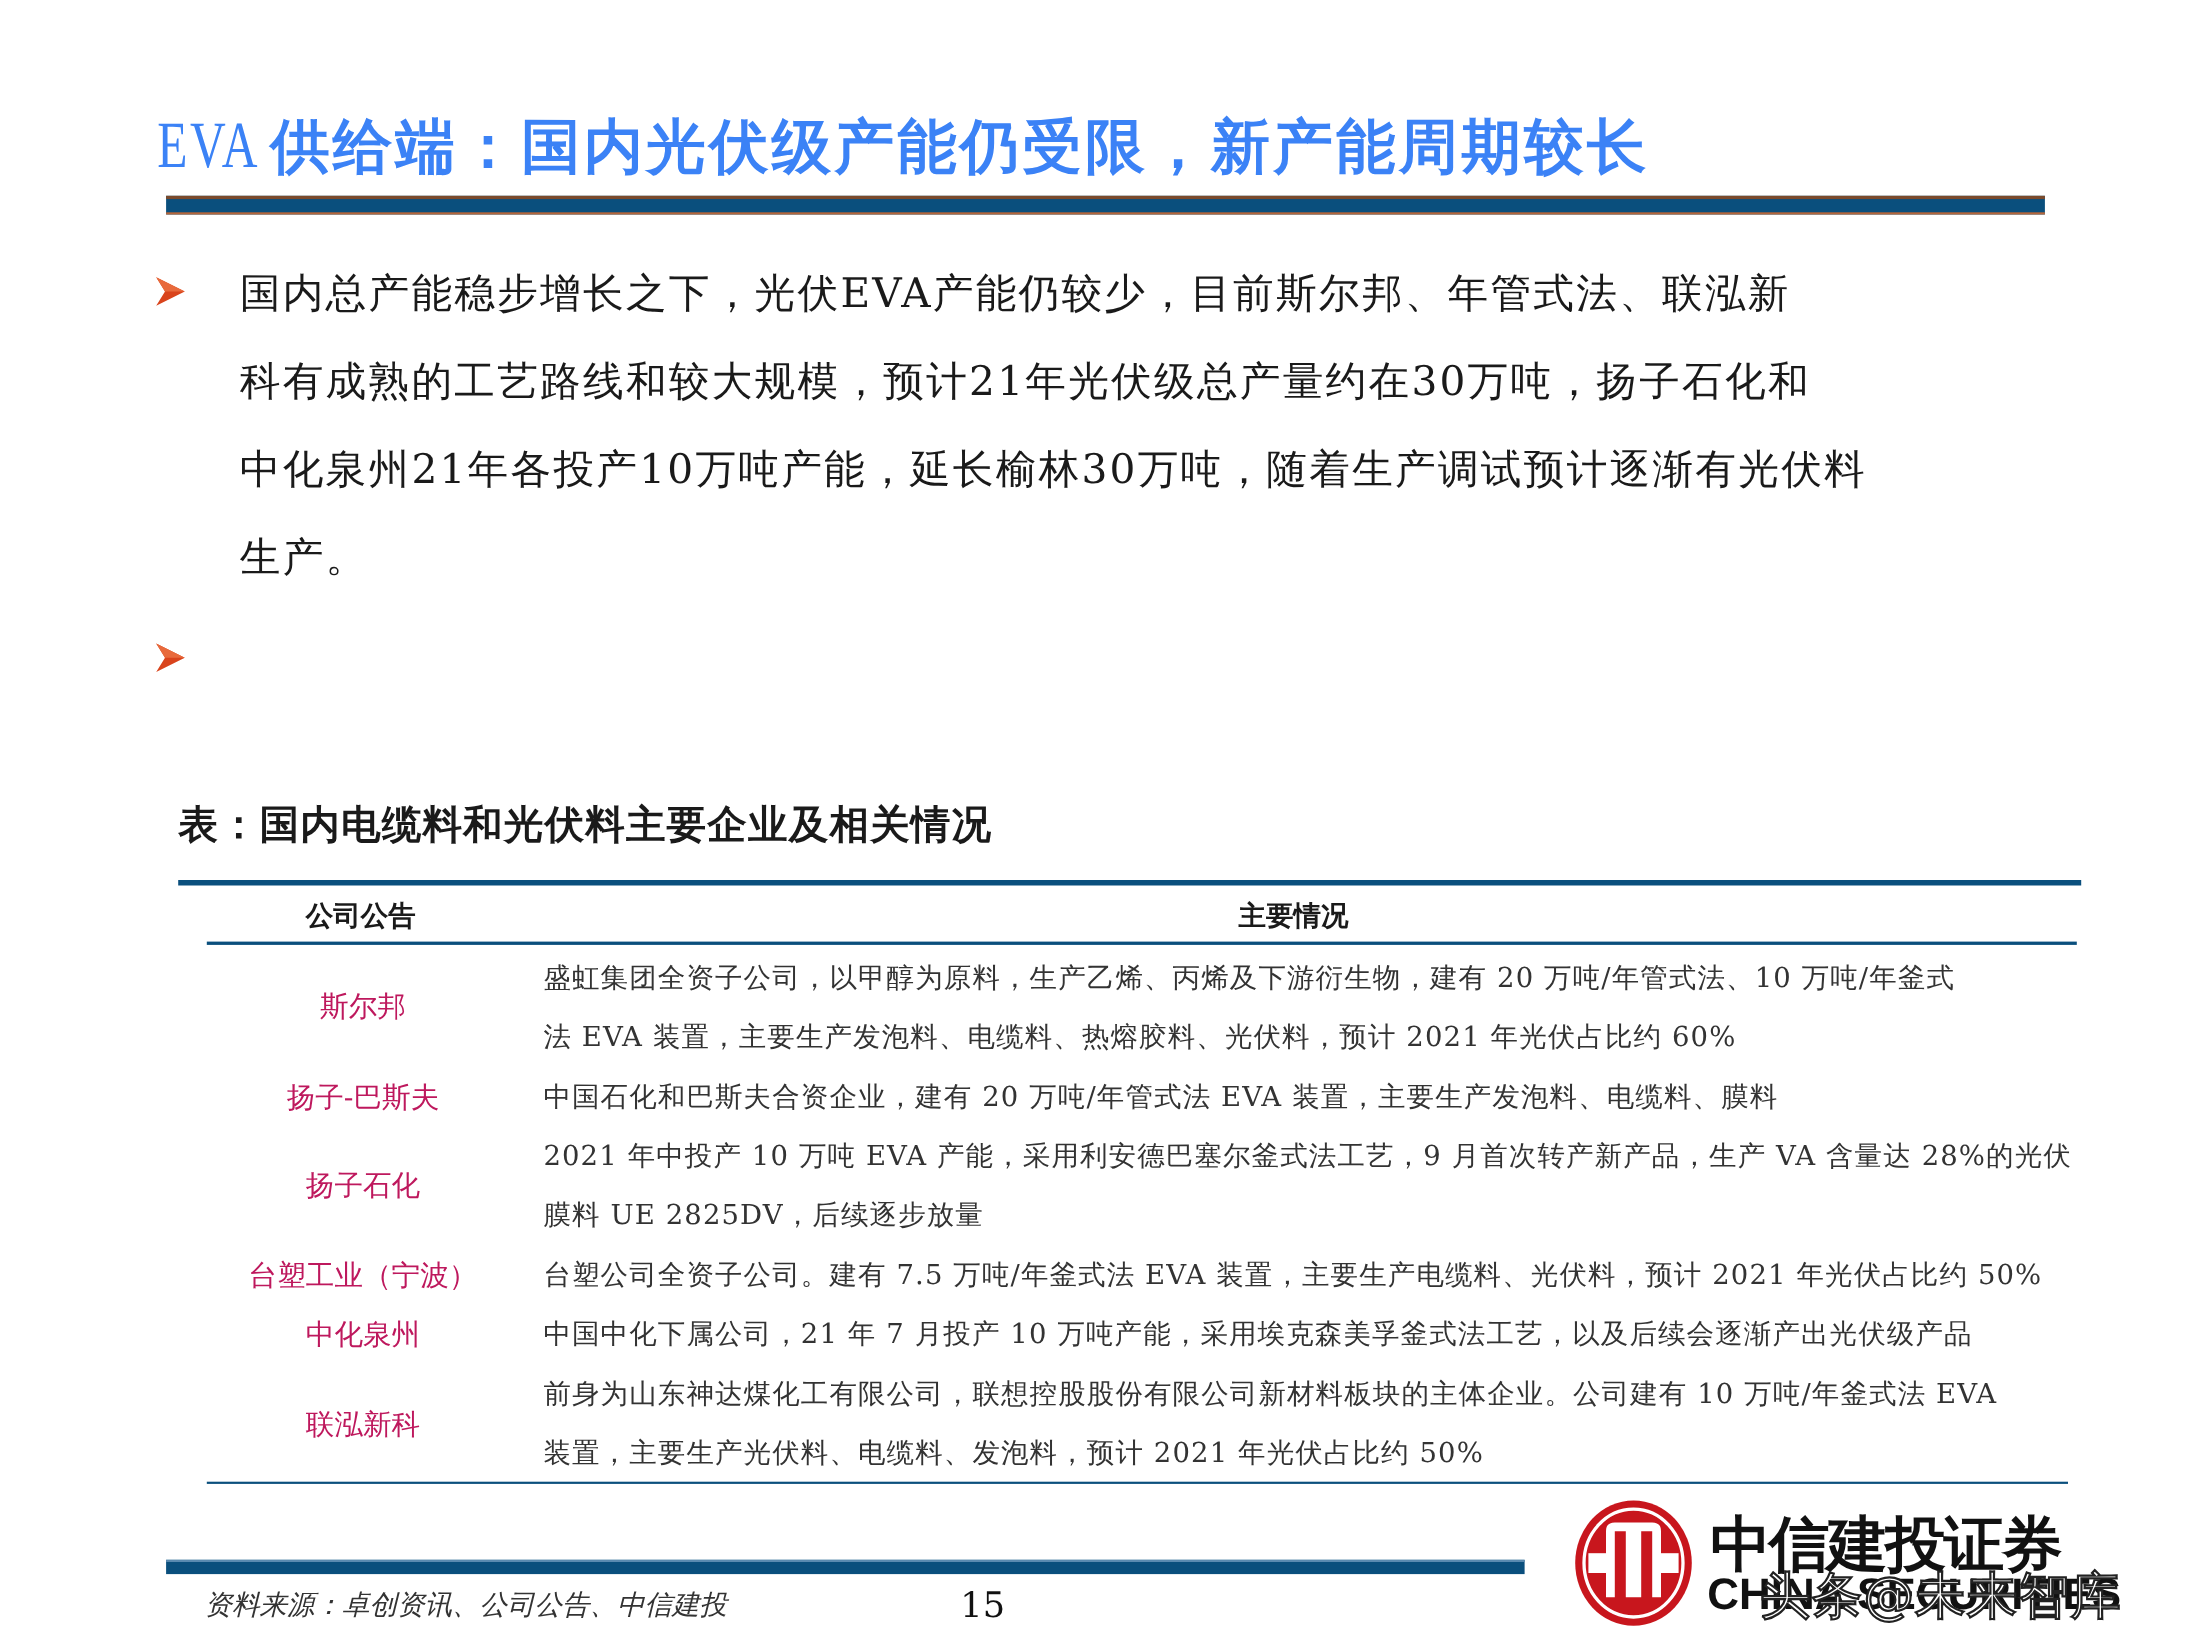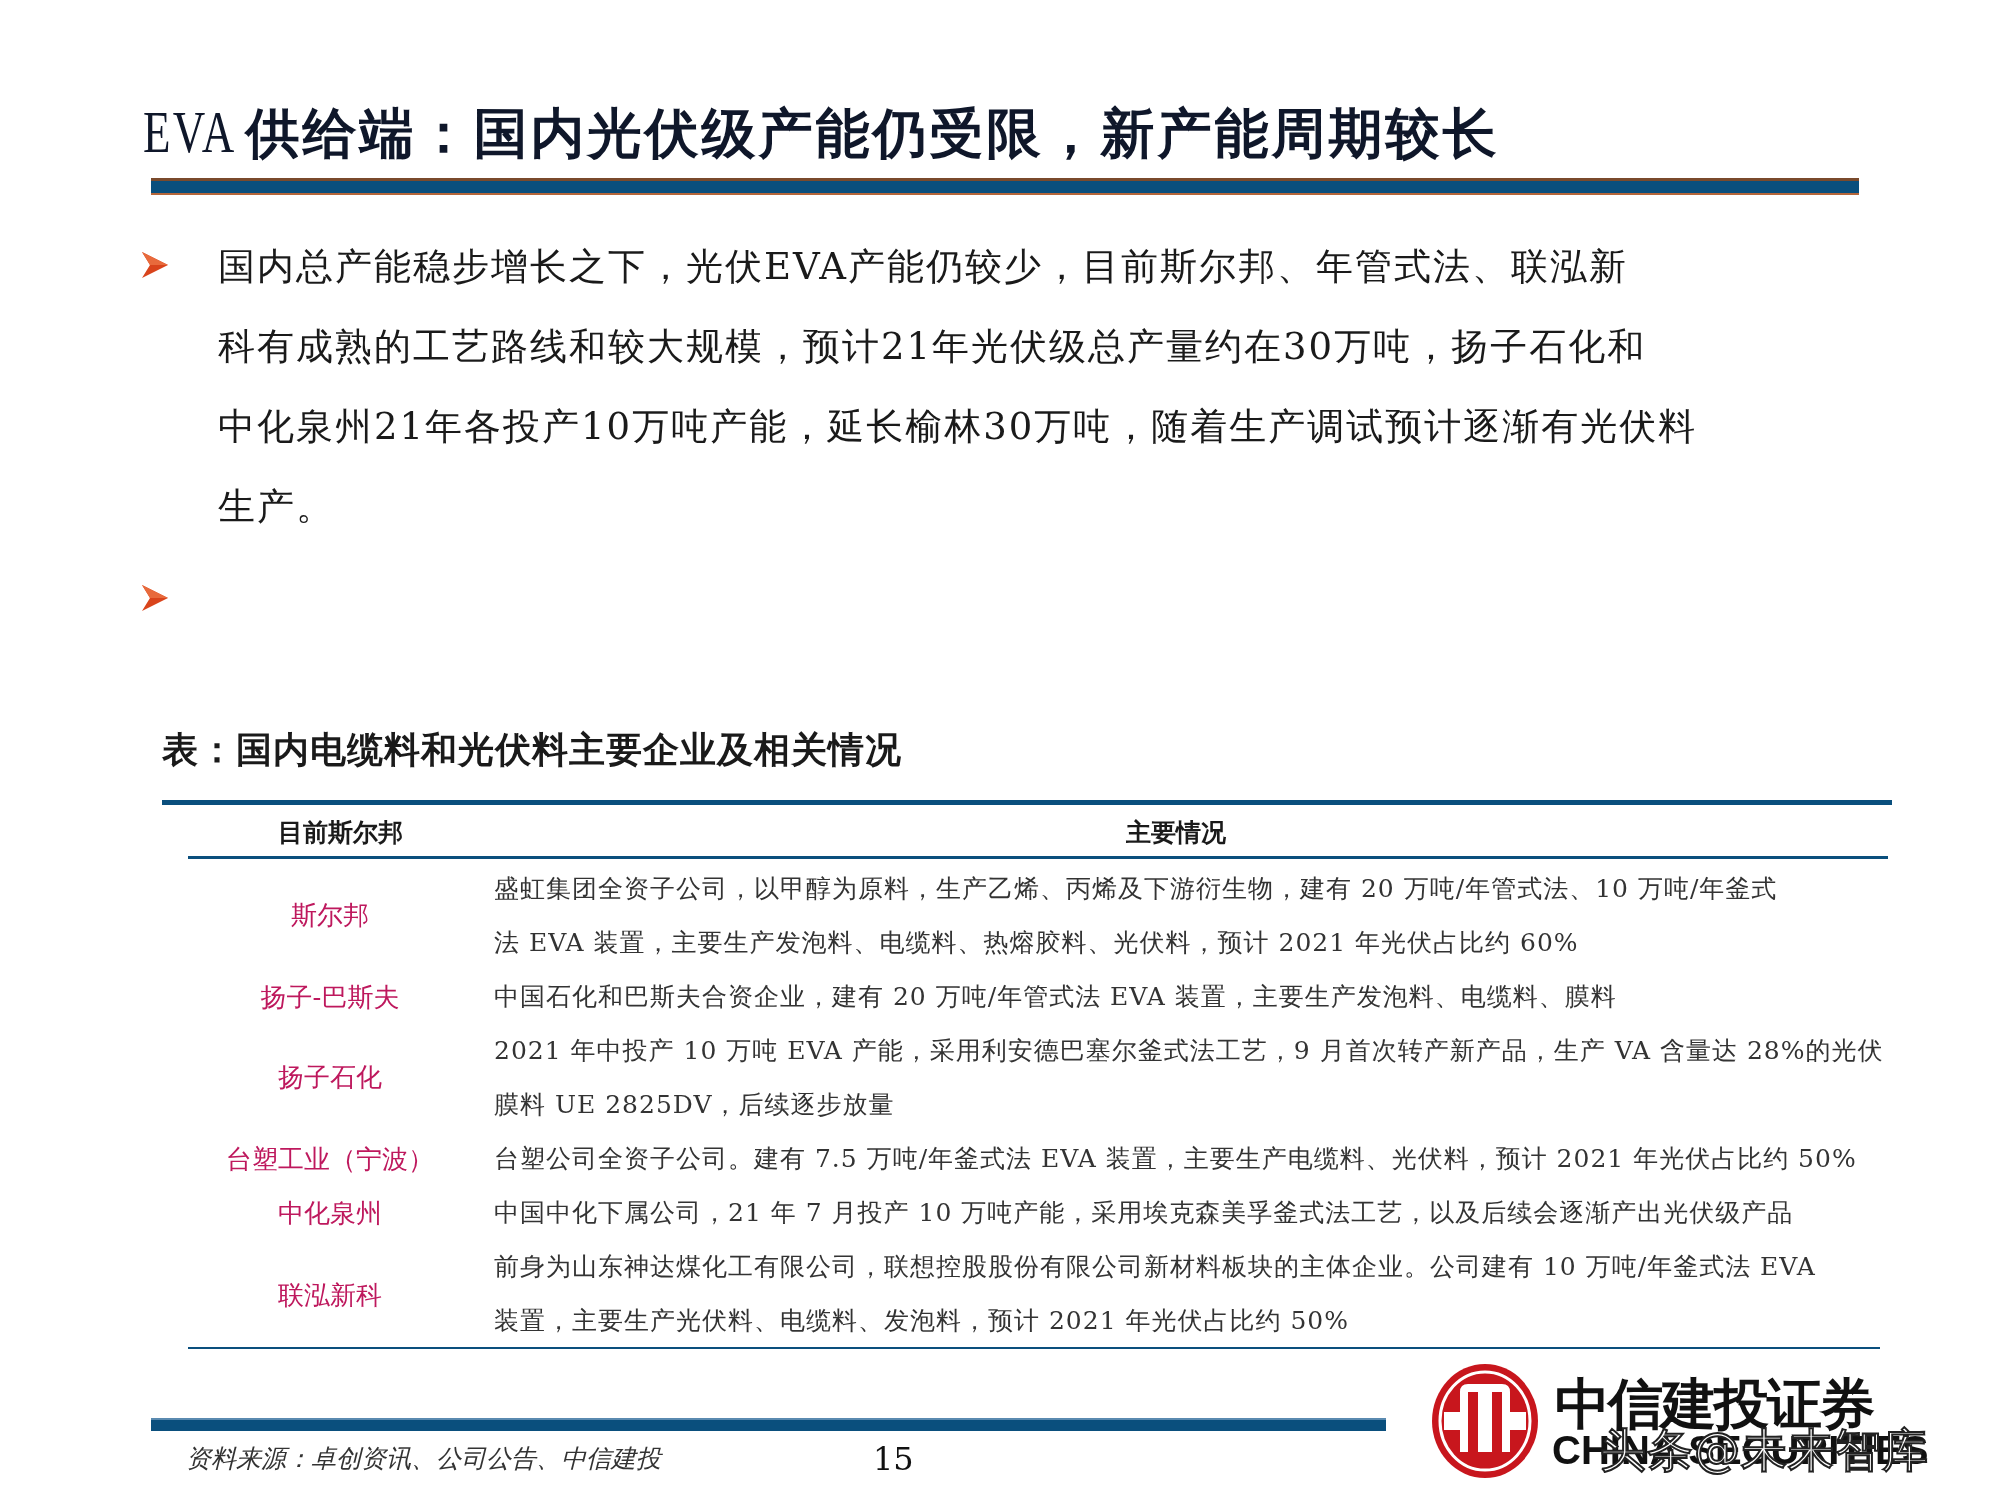--- a/index.html
+++ b/index.html
@@ -1,18 +1,18 @@
 <!DOCTYPE html>
 <html><head>
 <meta charset="utf-8">
 <style>
   html,body{margin:0;padding:0;background:#fff;}
   body{width:2000px;height:1500px;position:relative;overflow:hidden;font-family:"DejaVu Serif","Liberation Serif",serif;color:#1a1a1a;}
   .abs{position:absolute;}
-  .title{left:143px;top:98px;font-size:54px;font-weight:bold;color:#0f172a;font-family:"DejaVu Sans","Liberation Sans",sans-serif;letter-spacing:3px;white-space:nowrap;}
+  .title{left:143px;top:98px;font-size:54px;font-weight:bold;color:#3b82f6;font-family:"DejaVu Sans","Liberation Sans",sans-serif;letter-spacing:3px;white-space:nowrap;}
   .title .eva{font-family:"Liberation Serif",serif;font-weight:normal;transform:scaleX(0.75);display:inline-block;transform-origin:left;margin-right:-22px;font-size:60px;}
   .title-bar{left:151px;top:178px;width:1708px;height:12px;background:#0a4f7d;border-top:3px solid #7a4a2c;border-bottom:2px solid #b5663a;}
   .bullet{left:140px;width:30px;height:30px;}
   .btext{left:218px;font-size:37px;line-height:80px;width:1660px;letter-spacing:2px;}
   .caption{left:162px;top:726px;font-size:36px;font-weight:bold;font-family:Liberation Sans, sans-serif;letter-spacing:1px;}
   .tbl-top{left:162px;top:800px;width:1730px;height:5px;background:#0a4f7d;}
   .tbl-hline{left:188px;top:856px;width:1700px;height:3px;background:#0a4f7d;}
   .tbl-bottom{left:188px;top:1347px;width:1692px;height:2px;background:#0a4f7d;}
   .th{top:816px;font-size:25px;font-weight:bold;font-family:"Liberation Serif",serif;}
   .cell-co{font-size:26px;width:300px;text-align:center;left:180px;color:#be185d;}
@@ -44,21 +44,21 @@
 
 <svg class="abs bullet" style="top:583px;" viewBox="0 0 30 30">
     <polygon points="2,2 28,15 2,28 10,15" fill="#d9441c"></polygon>
     <polygon points="2,2 28,15 10,15" fill="#e86a3c"></polygon>
   </svg>
 <div class="abs btext" style="top:560px;">
 </div>
 
 <div class="abs caption">表：国内电缆料和光伏料主要企业及相关情况</div>
 <div class="abs tbl-top"></div>
-<div class="abs th" style="left:278px;">目前斯尔邦</div>
+<div class="abs th" style="left:278px;">公司公告</div>
 <div class="abs th" style="left:1126px;">主要情况</div>
 <div class="abs tbl-hline"></div>
 
 <div class="abs cell-co" style="top:898px;">斯尔邦</div>
 <div class="abs cell-desc" style="top:872px;">盛虹集团全资子公司，以甲醇为原料，生产乙烯、丙烯及下游衍生物，建有 20 万吨/年管式法、10 万吨/年釜式</div>
 <div class="abs cell-desc" style="top:926px;">法 EVA 装置，主要生产发泡料、电缆料、热熔胶料、光伏料，预计 2021 年光伏占比约 60%</div>
 
 <div class="abs cell-co" style="top:980px;">扬子-巴斯夫</div>
 <div class="abs cell-desc" style="top:980px;">中国石化和巴斯夫合资企业，建有 20 万吨/年管式法 EVA 装置，主要生产发泡料、电缆料、膜料</div>
 

